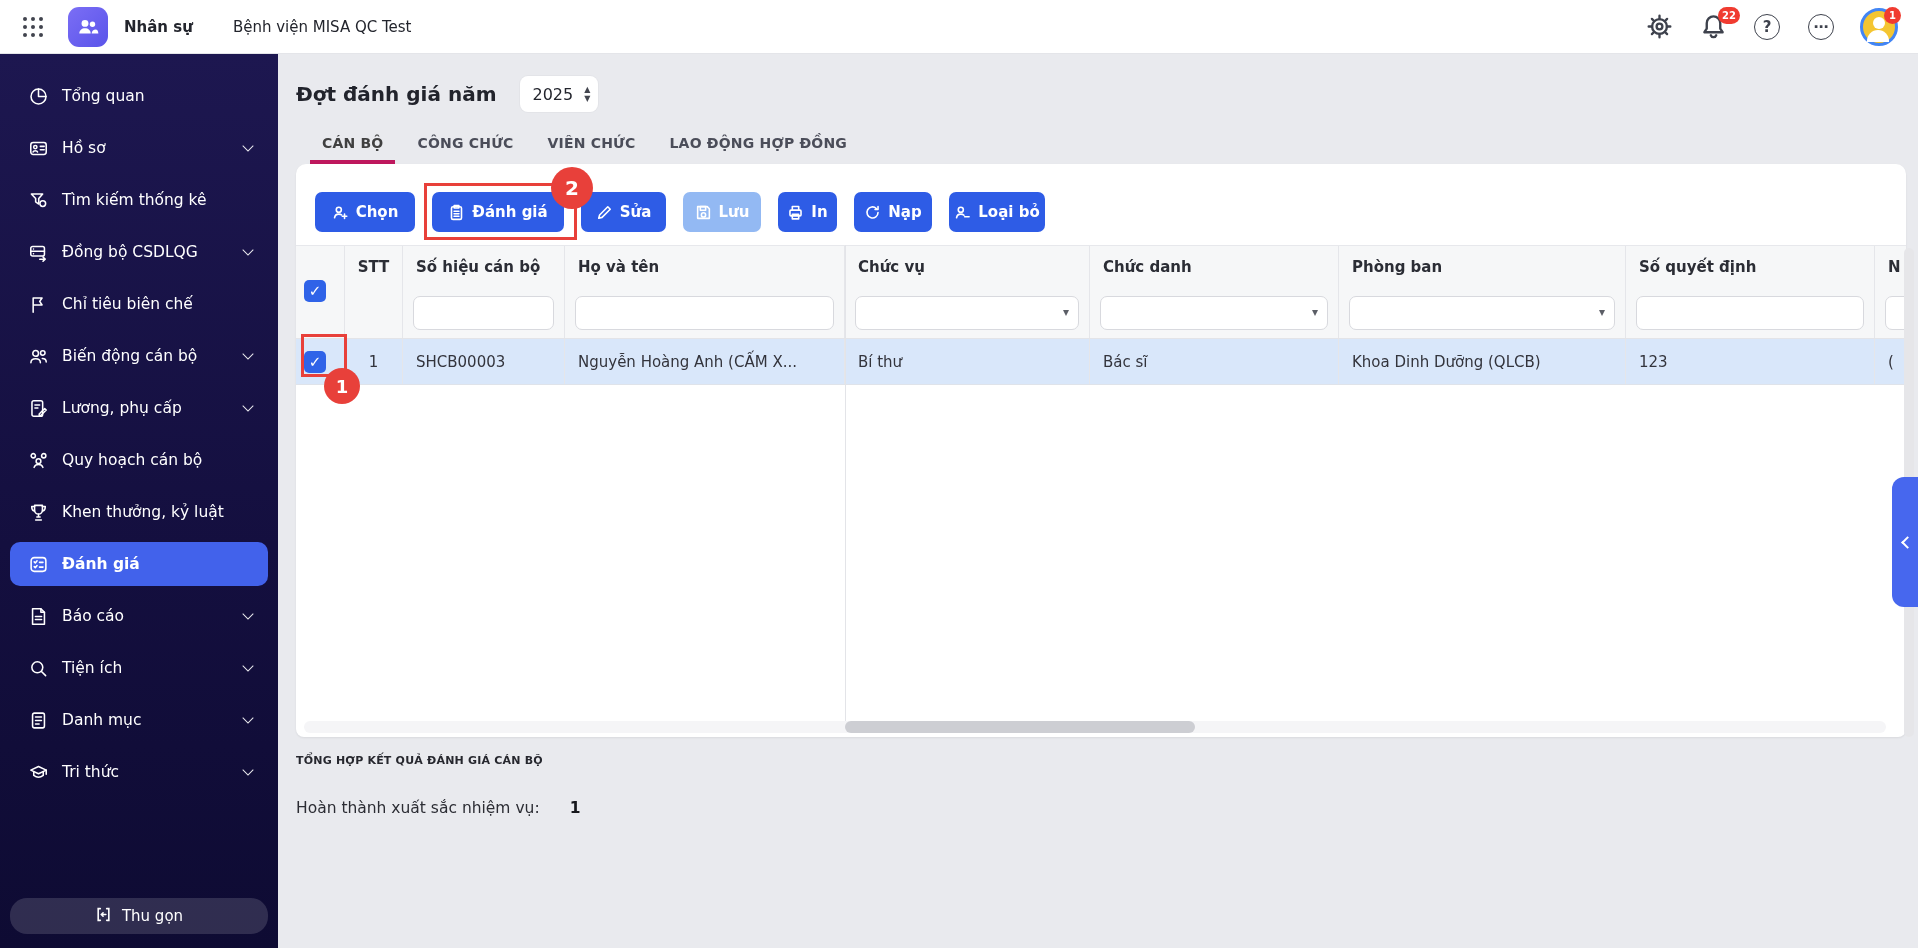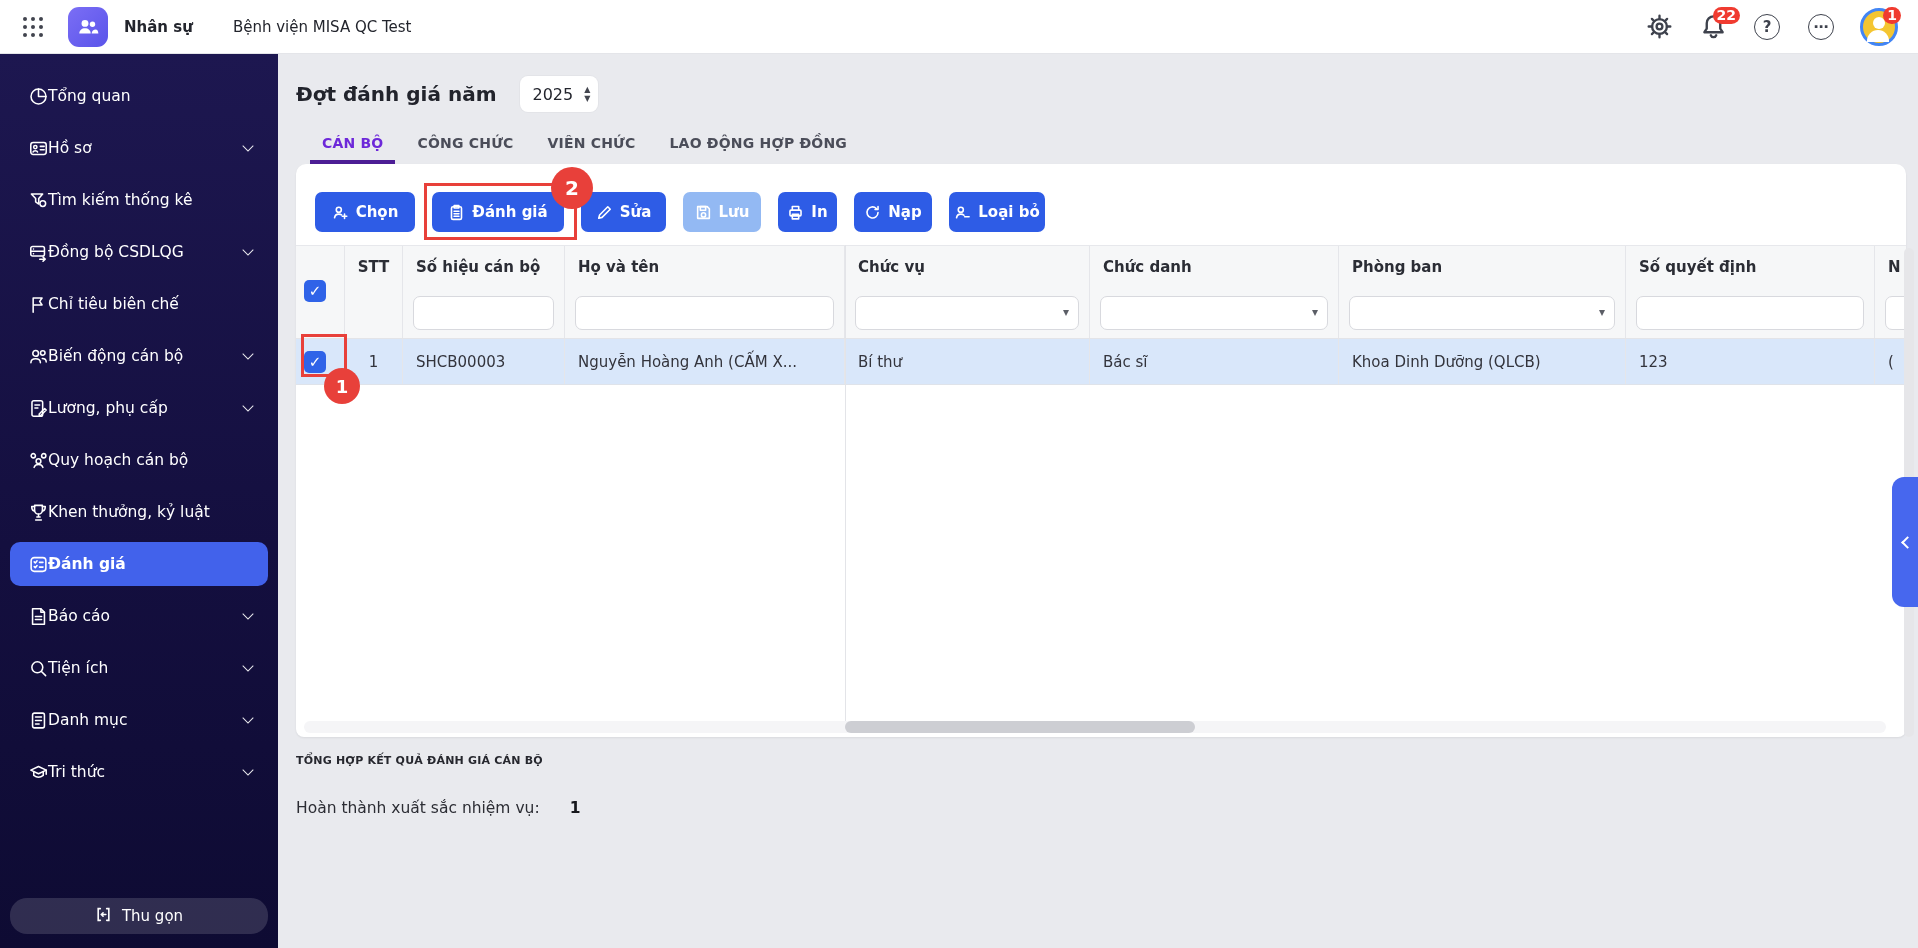--- a/index.html
+++ b/index.html
@@ -13,32 +13,32 @@
   .grid-btn { margin-left:16px; width:34px; height:34px; display:flex; align-items:center; justify-content:center; cursor:pointer; }
   .applogo { margin-left:18px; width:40px; height:40px; border-radius:11px;
              background:linear-gradient(135deg,#7b6ef5,#5a54ea); display:flex; align-items:center; justify-content:center; }
   .apptitle { margin-left:16px; font-size:15px; font-weight:700; color:#23252d; }
   .orgname { margin-left:40px; font-size:15px; color:#23252d; }
   .top-right { margin-left:auto; display:flex; align-items:center; gap:24px; padding-right:20px; }
   .tico { position:relative; width:30px; height:30px; display:flex; align-items:center; justify-content:center; color:#3e424d; cursor:pointer; }
   .circ-ico { width:26px; height:26px; border-radius:50%; border:1.8px solid #3e424d; display:flex; align-items:center; justify-content:center;
               font-size:15px; font-weight:700; color:#3e424d; }
   .badge { position:absolute; top:-5px; right:-12px; min-width:21px; height:17px; padding:0 4px; border-radius:9px; background:#f03b30;
-           color:#fff; font-size:14px; font-weight:700; display:flex; align-items:center; justify-content:center; }
+           color:#fff; font-size:10px; font-weight:700; display:flex; align-items:center; justify-content:center; }
   .avatar { position:relative; width:38px; height:38px; border-radius:50%; border:3px solid #4285f4; background:#f4c531;
             display:flex; align-items:flex-end; justify-content:center; overflow:visible; cursor:pointer; }
   .avatar .head { width:12px; height:12px; border-radius:50%; background:#fff; position:absolute; top:6px; left:10px; }
   .avatar .bodyy { width:22px; height:12px; border-radius:11px 11px 0 0; background:#fff; margin-bottom:1px; margin-left:-2px; }
   .avatar .badge { top:-4px; right:-6px; min-width:17px; height:17px; }
 
   
   .sidebar { position:absolute; top:54px; left:0; width:278px; bottom:0;
              background:linear-gradient(180deg,#1d1750 0%,#140f3f 55%,#0e0b33 100%); z-index:20; }
   .side-list { padding-top:20px; display:flex; flex-direction:column; gap:8px; }
-  .sitem { height:44px; margin:0 10px; border-radius:10px; display:flex; align-items:center; 
+  .sitem { height:44px; margin:0 10px; border-radius:10px; display:flex; align-items:center; gap:14px;
            padding:0 16px 0 18px; color:#fff; font-size:15.5px; cursor:pointer; }
   .sitem.active { background:#4262eb; font-weight:700; }
   .sitem .sic { width:20px; height:20px; flex:0 0 20px; display:flex; align-items:center; justify-content:center; color:#fff; }
   .sitem svg { stroke:currentColor; fill:none; stroke-width:1.3; stroke-linecap:round; stroke-linejoin:round; }
   .chev { width:8px; height:8px; border-right:1.7px solid rgba(255,255,255,.9); border-bottom:1.7px solid rgba(255,255,255,.9);
           transform:rotate(45deg); margin-left:auto; margin-top:-4px; }
   .collapse-btn { position:absolute; bottom:14px; left:10px; right:10px; height:36px; border-radius:17px;
                   background:rgba(255,255,255,.14); color:#fff; font-size:15px; display:flex; align-items:center;
                   justify-content:center; gap:10px; cursor:pointer; }
   .collapse-btn svg { stroke:#fff; fill:none; stroke-width:1.5; stroke-linecap:round; }
@@ -48,21 +48,21 @@
   .page-head { position:absolute; top:22px; left:18px; display:flex; align-items:center; gap:24px; }
   .page-title { font-size:20px; font-weight:700; color:#22242c; }
   .year-box { width:78px; height:36px; background:#fff; border-radius:8px; box-shadow:0 0 0 1px #e3e4e8;
               display:flex; align-items:center; padding:0 8px 0 12px; cursor:pointer; }
   .year-val { font-size:16px; color:#23252d; flex:1; }
   .spin { display:flex; flex-direction:column; gap:1px; font-size:8px; color:#43464f; line-height:8px; }
   .spin span { cursor:pointer; }
 
   .tabs { position:absolute; top:70px; left:32px; height:40px; display:flex; gap:10px; }
   .tab { padding:0 12px; line-height:38px; font-size:14px; font-weight:700; letter-spacing:.2px; color:#4b4d59; cursor:pointer; }
-  .tab.active { color:#6d28d9; border-bottom:4px solid #4c1d95; }
+  .tab.active { color:#404040; border-bottom:4px solid #be185d; }
 
   .card { position:absolute; left:18px; top:110px; width:1610px; height:573px; background:#fff;
           border-radius:10px 10px 8px 8px; box-shadow:0 1px 2px rgba(20,20,40,.08); overflow:hidden; }
 
   
   .toolbar { position:absolute; top:28px; left:19px; display:flex; gap:17px; }
   .btn { height:40px; border:none; border-radius:7px; background:#2e5ce6; color:#fff; font-family:inherit;
          font-size:15px; font-weight:700; display:flex; align-items:center; justify-content:center; gap:7px; cursor:pointer; }
   .btn svg { stroke:#fff; fill:none; stroke-width:1.5; stroke-linecap:round; stroke-linejoin:round; }
   .btn.disabled { background:#93b9f3; cursor:default; }

